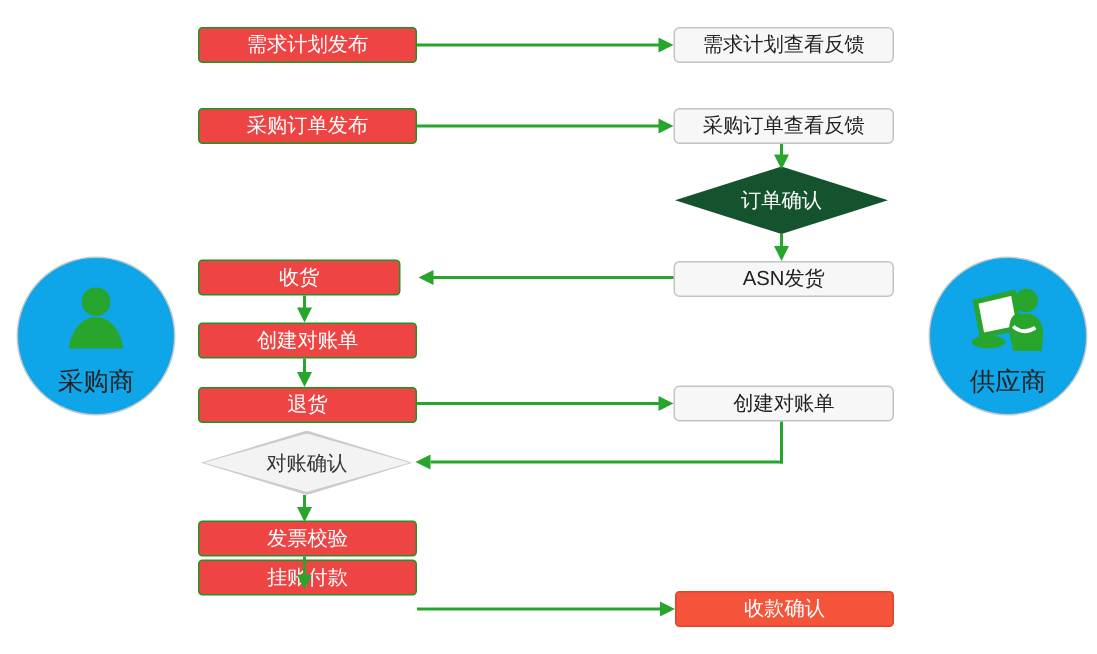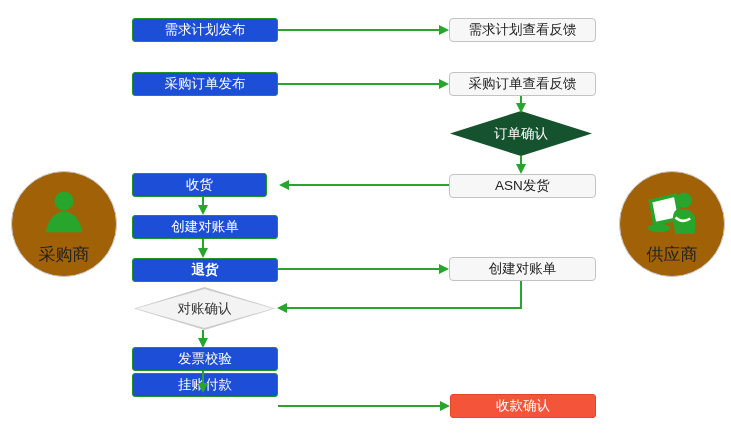--- a/index.html
+++ b/index.html
@@ -6,21 +6,21 @@
   #canvas{
     position:relative;width:731px;height:436px;background:#fff;overflow:hidden;
     font-family:"Liberation Sans","DejaVu Sans",sans-serif;
   }
   
   .node{
     position:absolute;height:24px;display:flex;align-items:center;justify-content:center;
     font-size:13.5px;line-height:1;box-sizing:border-box;white-space:nowrap;
   }
   .green-box{
-    background:#1d4ed8;border:1px solid #1d9522;border-radius:3px;color:#fff;
+    background:#ef4444;border:1px solid #1d9522;border-radius:3px;color:#fff;
   }
   .white-box{
     background:#f7f7f7;border:1px solid #c3c3c3;border-radius:4px;color:#222;
   }
   .red-box{
     background:#f3543a;border:1px solid #e2452c;border-radius:3px;color:#fff;
   }
   
   .diamond{
     position:absolute;display:flex;align-items:center;justify-content:center;
@@ -38,21 +38,21 @@
   
   .hline{position:absolute;height:2px;background:#28a52c;}
   .vline{position:absolute;width:2px;background:#28a52c;}
   .ar{position:absolute;width:0;height:0;}
   .ar-right{border-top:5px solid transparent;border-bottom:5px solid transparent;border-left:10px solid #28a52c;}
   .ar-left{border-top:5px solid transparent;border-bottom:5px solid transparent;border-right:10px solid #28a52c;}
   .ar-down{border-left:5px solid transparent;border-right:5px solid transparent;border-top:10px solid #28a52c;}
   
   .actor{
     position:absolute;width:106px;height:106px;border-radius:50%;
-    background:#a16207;border:1px solid #c9c9c9;box-sizing:border-box;
+    background:#0ea5e9;border:1px solid #c9c9c9;box-sizing:border-box;
     display:flex;flex-direction:column;align-items:center;justify-content:center;
   }
   .actor .icon{height:58px;display:flex;align-items:flex-end;justify-content:center;}
   .actor .label{font-size:17px;color:#222;margin-top:2px;}
 </style>
 </head>
 <body>
 
 <div id="canvas">
 
@@ -76,21 +76,21 @@
         <path d="M36 33 Q44 40 53 34" stroke="#fff" stroke-width="3" fill="none"></path>
       </svg>
     </div>
     <div class="label">供应商</div>
   </div>
 
   <div class="node green-box" style="left:132px;top:18px;width:146px;">需求计划发布</div>
   <div class="node green-box" style="left:132px;top:72px;width:146px;">采购订单发布</div>
   <div class="node green-box" style="left:132px;top:173px;width:135px;">收货</div>
   <div class="node green-box" style="left:132px;top:215px;width:146px;">创建对账单</div>
-  <div class="node green-box" style="left:132px;top:258px;width:146px;font-weight:bold;">退货</div>
+  <div class="node green-box" style="left:132px;top:258px;width:146px;">退货</div>
   <div class="node green-box" style="left:132px;top:347px;width:146px;">发票校验</div>
   <div class="node green-box" style="left:132px;top:373px;width:146px;font-family:Liberation Serif, serif;">挂账付款</div>
 
   <div class="diamond diamond-gray-outer" style="left:134px;top:287px;width:141px;height:43px;">
     <div class="diamond-gray-inner">对账确认</div>
   </div>
 
   <div class="node white-box" style="left:449px;top:18px;width:147px;">需求计划查看反馈</div>
   <div class="node white-box" style="left:449px;top:72px;width:147px;">采购订单查看反馈</div>
   <div class="diamond diamond-green" style="left:450px;top:111px;width:142px;height:45px;">订单确认</div>

